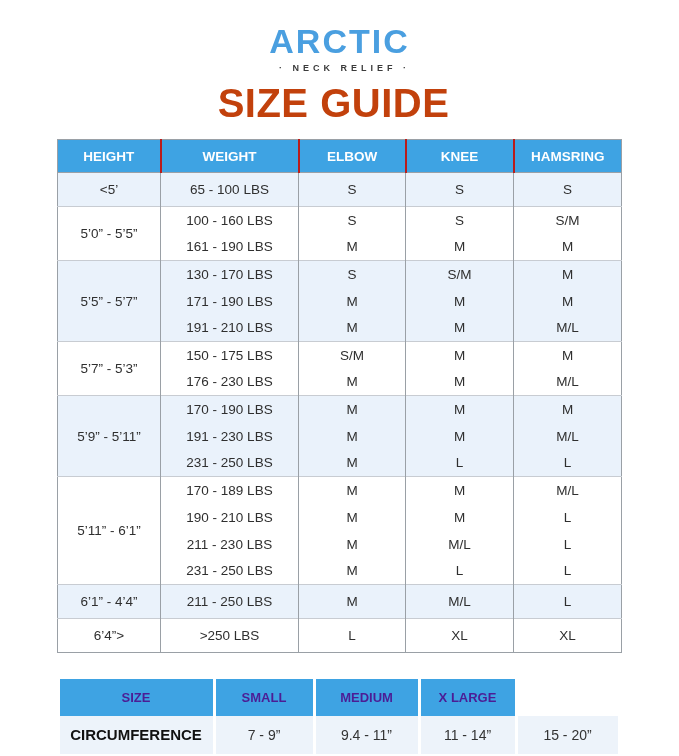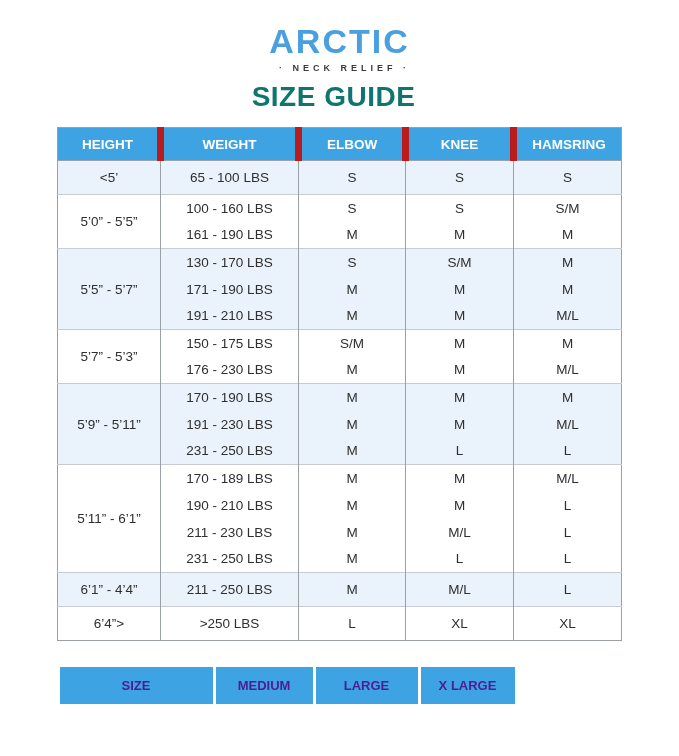--- a/index.html
+++ b/index.html
@@ -23,43 +23,43 @@
   .logo-sub {
     margin-top: 5px;
     font-size: 9px;
     font-weight: 700;
     letter-spacing: 4px;
     color: #3b3b3b;
     padding-left: 10px;
   }
   .page-title {
     margin: 10px 12px 0 0;
-    font-size: 28px;
+    font-size: 40px;
     font-weight: 700;
     letter-spacing: 0.5px;
-    color: #0f766e;
+    color: #c2410c;
     line-height: 1;
   }
 
   
   table.main {
     margin: 16px auto 0 auto;
     width: 564px;
     border-collapse: collapse;
     table-layout: fixed;
     border: 1px solid #9aa0a6;
   }
   table.main th {
     background: var(--header-blue, #3EA3E3);
     color: #ffffff;
     font-size: 13.5px;
     font-weight: 700;
     height: 32px;
     text-align: center;
-    border-right: 7px solid #b91c1c;
+    border-right: 2px solid #b91c1c;
     border-bottom: 1px solid #9aa0a6;
     padding: 0;
   }
   table.main th:last-child { border-right: none; }
   table.main td {
     font-size: 13.5px;
     color: #2f2f2f;
     text-align: center;
     padding: 0;
   }
@@ -238,19 +238,26 @@
           <td class="value-cell">L</td>
           <td class="value-cell">XL</td>
           <td class="value-cell">XL</td>
         </tr>
       </tbody>
   </table>
 
   <div class="bottom">
     <div class="b-row" id="bottom-head">
         <div class="b-th">SIZE</div>
+        <div class="b-th">SMALL</div>
         <div class="b-th">MEDIUM</div>
-        <div class="b-th">LARGE</div>
         <div class="b-th">X LARGE</div>
       </div>
+    <div class="b-row" id="bottom-body">
+        <div class="b-td b-label">CIRCUMFERENCE</div>
+        <div class="b-td">7 - 9”</div>
+        <div class="b-td">9.4 - 11”</div>
+        <div class="b-td">11 - 14”</div>
+        <div class="b-td">15 - 20”</div>
+      </div>
   </div>
 
 </div>
 
 </body></html>

